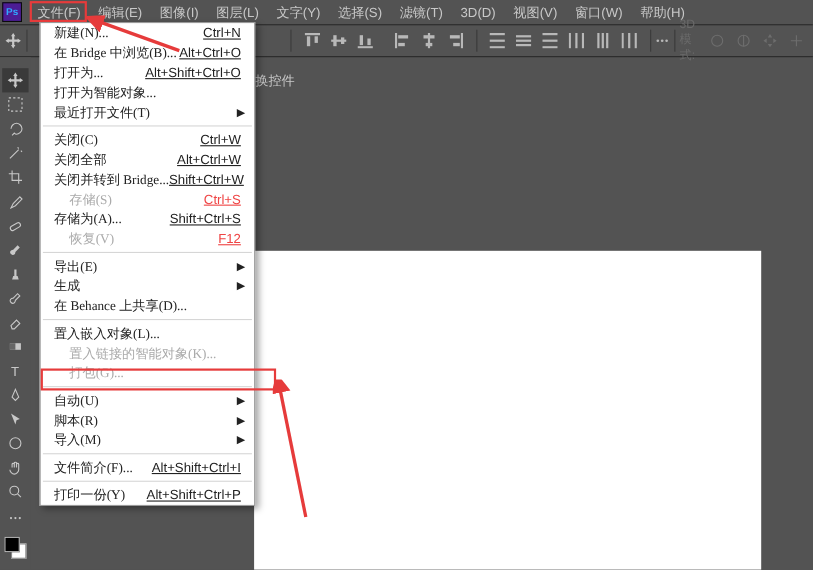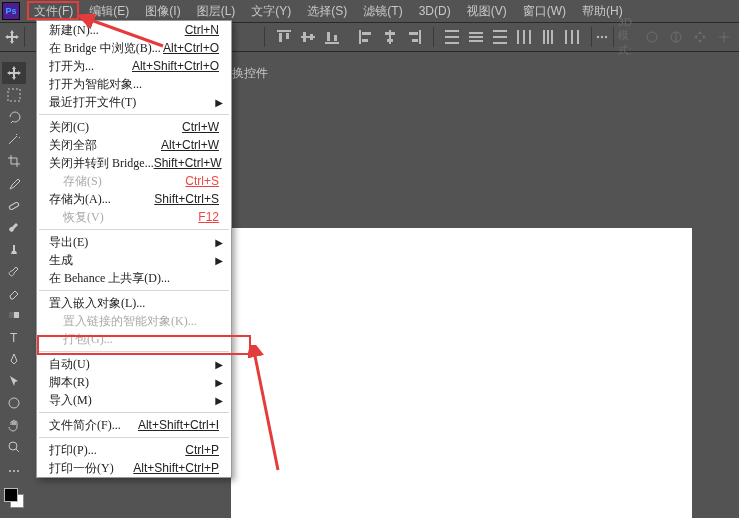--- a/index.html
+++ b/index.html
@@ -378,24 +378,20 @@
       <span class="dd-label">导入(M)</span>
       <span class="dd-arrow">▶</span>
     </div>
     <div class="dd-sep"></div>
     <div class="dd-row">
       <span class="dd-label">文件简介(F)...</span>
       <span class="dd-short">Alt+Shift+Ctrl+I</span>
     </div>
     <div class="dd-sep"></div>
     <div class="dd-row">
-      <span class="dd-label">打印(P)...</span>
-      <span class="dd-short">Ctrl+P</span>
-    </div>
-    <div class="dd-row">
       <span class="dd-label">打印一份(Y)</span>
       <span class="dd-short">Alt+Shift+Ctrl+P</span>
     </div>
   </div>
 
 <div class="menu-highlight" style="left:27px; top:1px; width:52px; height:19px;"></div>
 <div class="menu-highlight" style="left:37px; top:335px; width:214px; height:20px;"></div>
 
 <svg class="arrow-red" style="left:78px; top:14px;" width="90" height="40">
   <defs>

